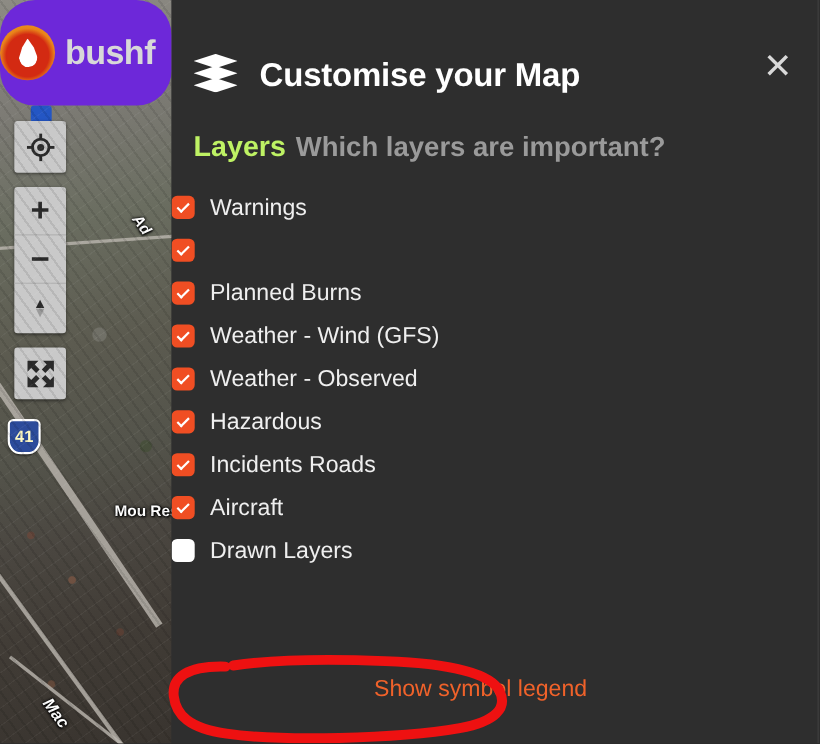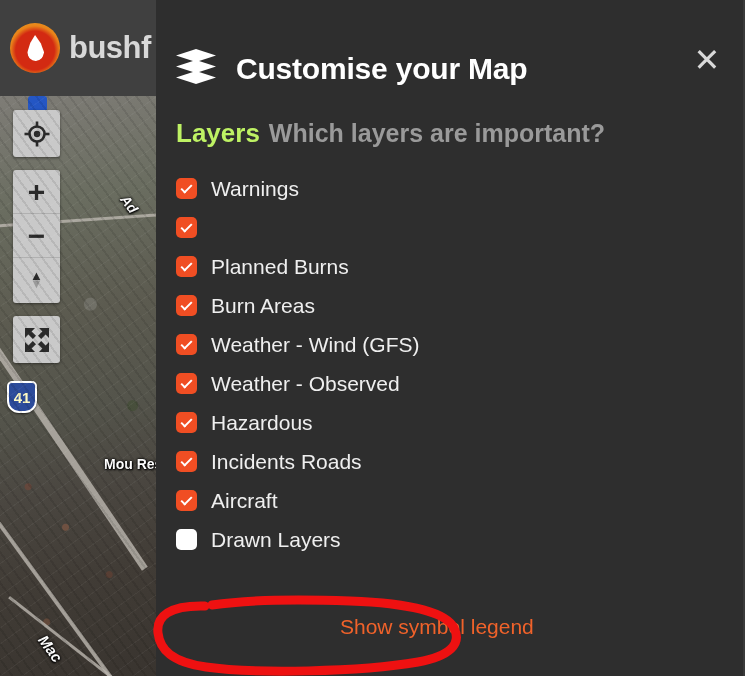--- a/index.html
+++ b/index.html
@@ -83,22 +83,23 @@
 
   
   .marker {
     position: absolute; left: 28px; top: 96px; width: 19px; height: 24px;
     background: #2456c4; border-radius: 3px 3px 50% 50%;
   }
 
   
   .brandbar {
     position: absolute; left: 0; top: 0; width: 156px; height: 96px;
-    background: #404040; display: flex; align-items: center; padding-left: 10px;
+    background: #6d28d9; display: flex; align-items: center; padding-left: 0;
     overflow: hidden;
+    border-radius: 32px;
   }
   .brand-logo {
     width: 50px; height: 50px; border-radius: 50%; flex: 0 0 auto;
     background: radial-gradient(circle at 50% 55%, #d32a12 0 52%, #e8821a 66%, #f0b01e 100%);
     display: flex; align-items: center; justify-content: center; position: relative;
   }
   .brand-logo .flame {
     width: 17px; height: 26px; background: #ffffff;
     border-radius: 50% 50% 50% 50% / 65% 65% 35% 35%;
     transform: rotate(-2deg);
@@ -134,21 +135,21 @@
     position: absolute; right: 16px; top: 38px; width: 44px; height: 44px;
     display: flex; align-items: center; justify-content: center;
     color: #d9d9d9; font-size: 32px; font-weight: 300; line-height: 1;
     cursor: pointer; user-select: none;
   }
 
   .section-head { padding: 18px 0 0 20px; display: flex; align-items: baseline; }
   .section-title { color: #bef264; font-size: 26px; font-weight: 700; }
   .section-sub { color: #9a9a9a; font-size: 25px; font-weight: 700; margin-left: 9px; }
 
-  .layer-list { margin-top: 20px; padding-left: 20px; }
+  .layer-list { margin-top: 20px; }
   .layer-row { display: flex; align-items: center; height: 39px; }
   .cbox {
     width: 21px; height: 21px; border-radius: 5px; flex: 0 0 auto;
     display: flex; align-items: center; justify-content: center;
     background: #f04e23; position: relative;
   }
   .cbox.off { background: #ffffff; }
   .cbox .tick {
     width: 11px; height: 6px; border-left: 2.6px solid #fff; border-bottom: 2.6px solid #fff;
     transform: rotate(-45deg) translate(1px,-1px);
@@ -265,26 +266,20 @@
         <div class="layer-row">
           <div class="cbox">
             <div class="tick"></div>
           </div>
           <div class="layer-label">Planned Burns</div>
         </div>
         <div class="layer-row">
           <div class="cbox">
             <div class="tick"></div>
           </div>
-          <div class="layer-label">Burn Areas</div>
-        </div>
-        <div class="layer-row">
-          <div class="cbox">
-            <div class="tick"></div>
-          </div>
           <div class="layer-label">Weather - Wind (GFS)</div>
         </div>
         <div class="layer-row">
           <div class="cbox">
             <div class="tick"></div>
           </div>
           <div class="layer-label">Weather - Observed</div>
         </div>
         <div class="layer-row">
           <div class="cbox">

